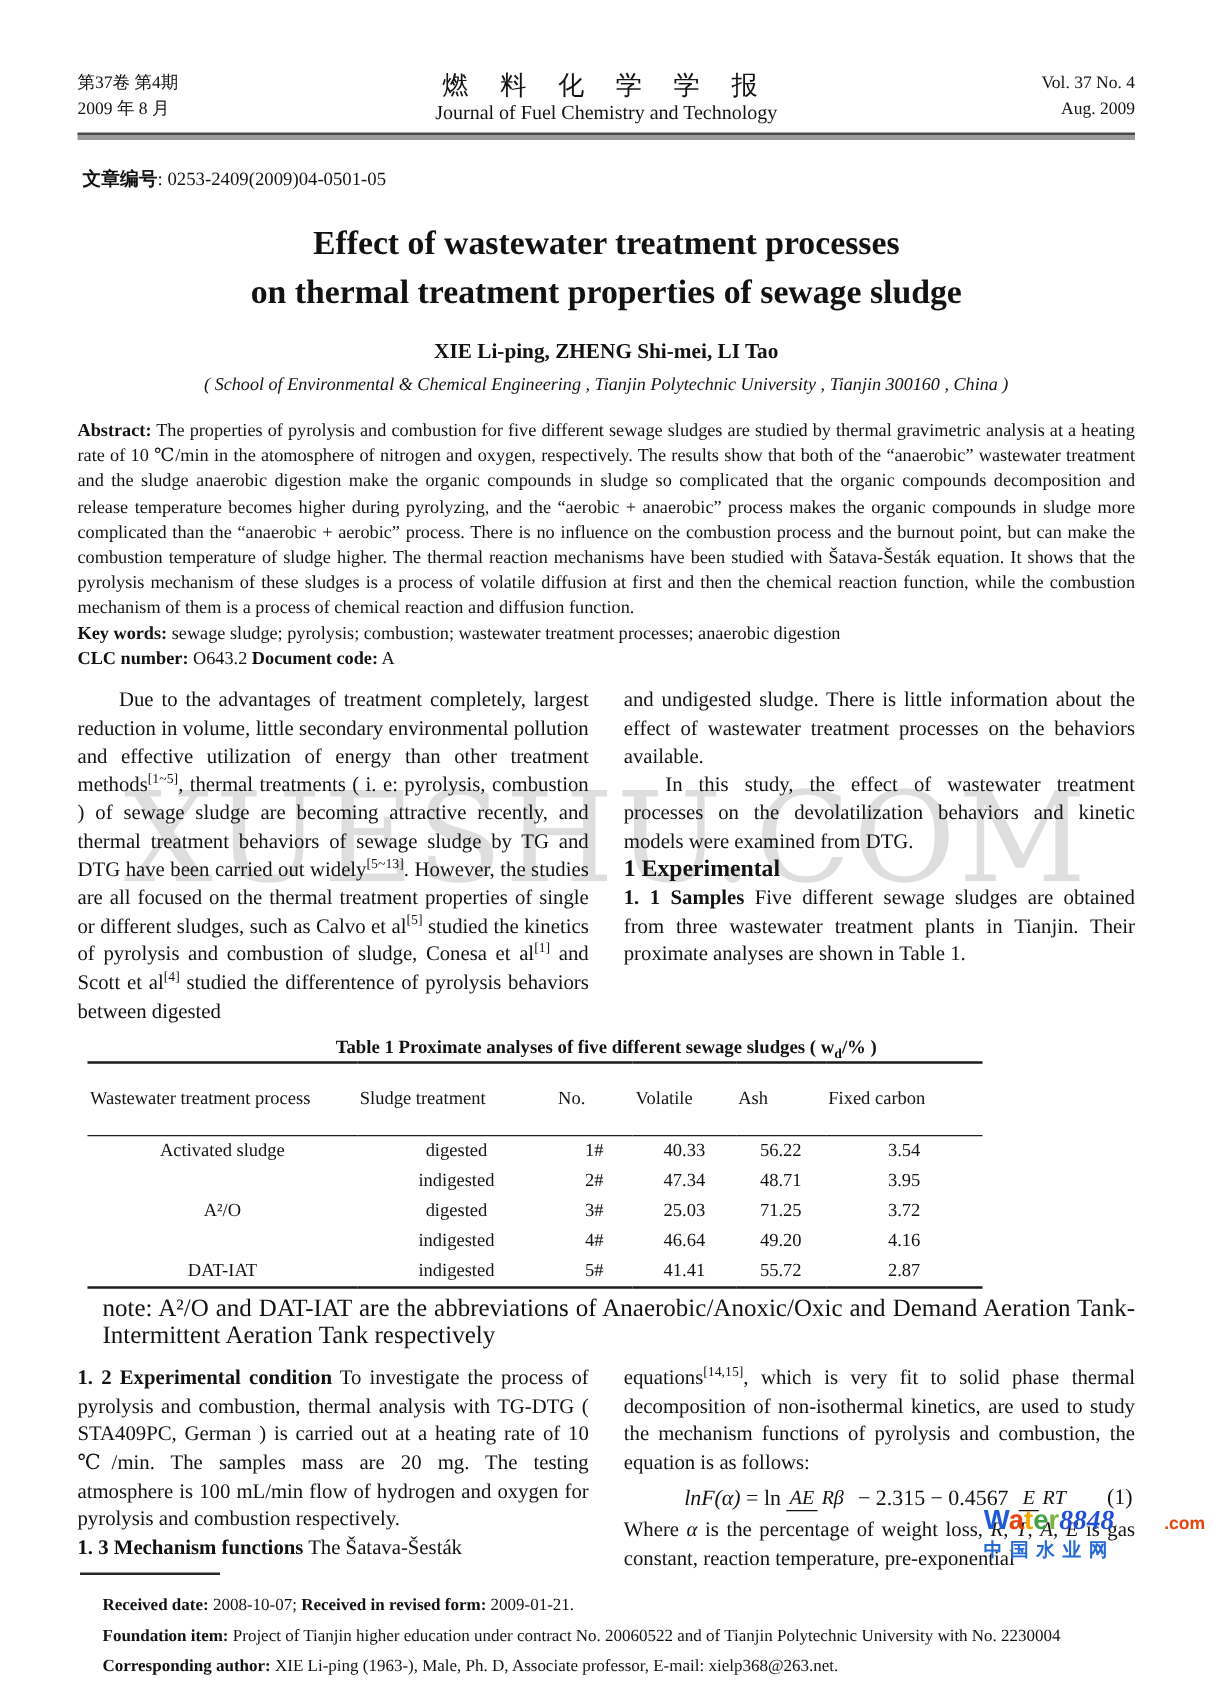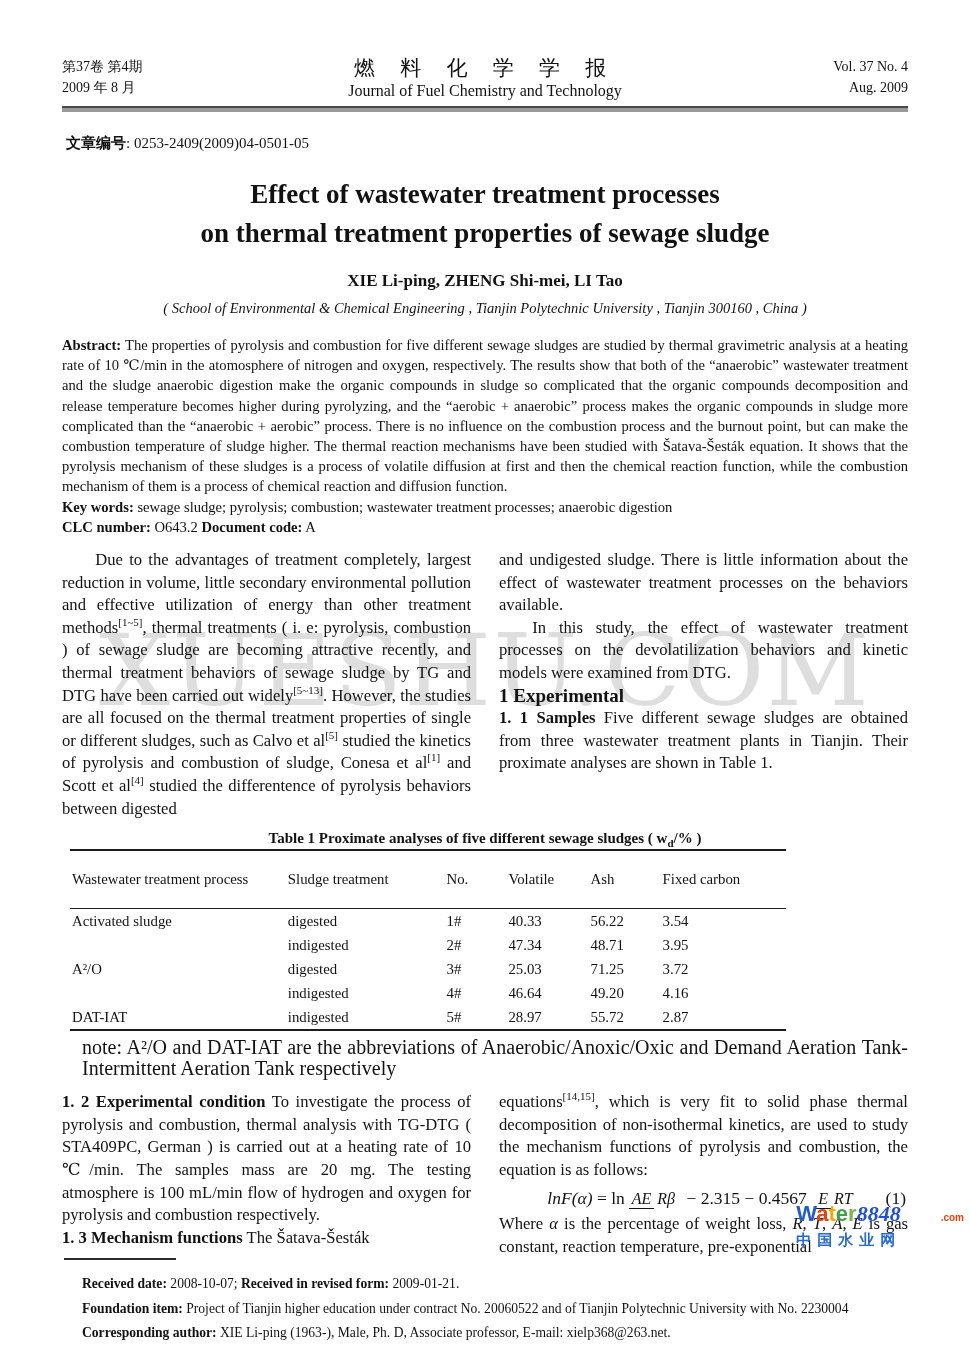--- a/index.html
+++ b/index.html
@@ -44,21 +44,21 @@
   .indent{text-indent:2em;}
   sup{font-size:11px;line-height:0;}
   sub{font-size:11px;line-height:0;}
   .sec-head{font-size:19px;font-weight:bold;margin:10px 0 4px 0;text-indent:0;}
   
   .tbl-wrap{margin-top:10px;}
   .tbl-caption{text-align:center;font-size:15px;font-weight:bold;margin:0 0 2px 0;}
   table.t1{border-collapse:collapse;margin:2px 0 0 70px;width:716px;font-size:14.8px;}
   table.t1 th{border-top:2.2px solid #1c1c1c;border-bottom:1.4px solid #1c1c1c;
       font-weight:normal;padding:20px 2px;text-align:left;}
-  table.t1 td{padding:3.5px 2px;}
+  table.t1 td{padding:3.5px 2px;text-align:center;}
   table.t1 tr.last td{border-bottom:2.2px solid #1c1c1c;}
   .tbl-note{margin:6px 62px 0 82px;font-size:20px;line-height:21px;text-align:justify;}
   
   .equation{position:relative;margin:6px 0 4px 0;text-align:center;font-size:17.5px;
       line-height:normal;text-indent:0;}
   .eq-var{font-style:italic;}
   .frac{display:inline-flex;flex-direction:row;vertical-align:middle;
       text-align:center;margin:0 4px;font-size:16px;}
   .fnum{border-bottom:1.5px solid #121212;padding:0 3px;}
   .fden{padding:0 3px;}
@@ -66,21 +66,21 @@
   
   .footer{position:absolute;left:62px;right:62px;top:1202px;z-index:1;}
   .foot-rule{width:112px;height:2px;background:#2a2a2a;margin:0 0 12px 2px;}
   .foot-line{margin:0 0 0 20px;font-size:13.6px;line-height:24.5px;}
   
   .logo{position:absolute;right:6px;bottom:8px;z-index:2;text-align:left;
         font-family:"Liberation Sans","DejaVu Sans",sans-serif;}
   .logo-word{font-size:22px;font-weight:bold;line-height:22px;white-space:nowrap;}
   .logo-digits{font-family:"Liberation Serif",serif;font-style:italic;
       color:#1f4fd8;font-weight:bold;font-size:22px;}
-  .logo-com{font-size:10px;color:#e8420e;font-weight:bold;padding-left:40px;}
+  .logo-com{font-size:14px;color:#e8420e;font-weight:bold;padding-left:40px;}
   .logo-cn{font-size:15px;font-weight:bold;color:#2469d4;letter-spacing:6px;margin-top:2px;}
 </style>
 </head>
 <body>
 
 <div class="watermark">XUESHU.COM</div>
 
 <div class="content">
 
   <div class="hdr">
@@ -170,21 +170,21 @@
           <td>indigested</td>
           <td>4#</td>
           <td>46.64</td>
           <td>49.20</td>
           <td>4.16</td>
         </tr>
         <tr class="last">
           <td>DAT-IAT</td>
           <td>indigested</td>
           <td>5#</td>
-          <td>28.97</td>
+          <td>41.41</td>
           <td>55.72</td>
           <td>2.87</td>
         </tr>
       </tbody>
     </table>
     <p class="tbl-note">note: A²/O and DAT-IAT are the abbreviations of Anaerobic/Anoxic/Oxic and Demand Aeration Tank-Intermittent Aeration Tank respectively</p>
   </div>
 
   <div class="cols">
     <div class="col">

